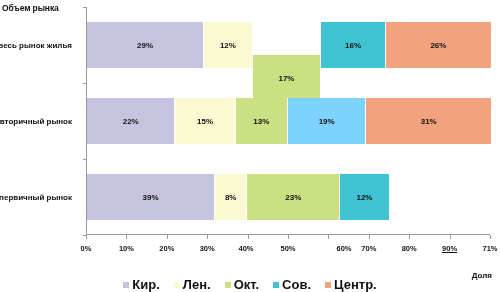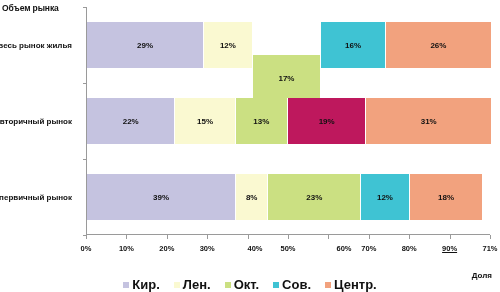--- a/index.html
+++ b/index.html
@@ -156,21 +156,21 @@
     <div id="x-ticks">
         <div class="x-tick" style="left: 0px;"></div>
         <div class="x-tick-label" style="left: 0px;">0%</div>
         <div class="x-tick" style="left: 40.4px;"></div>
         <div class="x-tick-label" style="left: 40.4px;">10%</div>
         <div class="x-tick" style="left: 80.8px;"></div>
         <div class="x-tick-label" style="left: 80.8px;">20%</div>
         <div class="x-tick" style="left: 121.2px;"></div>
         <div class="x-tick-label" style="left: 121.2px;">30%</div>
         <div class="x-tick" style="left: 161.6px;"></div>
-        <div class="x-tick-label" style="left: 169px;">40%</div>
+        <div class="x-tick-label" style="left: 160px;">40%</div>
         <div class="x-tick" style="left: 202px;"></div>
         <div class="x-tick-label" style="left: 202px;">50%</div>
         <div class="x-tick" style="left: 242.4px;"></div>
         <div class="x-tick-label" style="left: 258px;">60%</div>
         <div class="x-tick" style="left: 282.8px;"></div>
         <div class="x-tick-label" style="left: 282.8px;">70%</div>
         <div class="x-tick" style="left: 323.2px;"></div>
         <div class="x-tick-label" style="left: 323.2px;">80%</div>
         <div class="x-tick" style="left: 363.6px;"></div>
         <div class="x-tick-label" style="left: 363.6px; text-decoration: underline;">90%</div>
@@ -187,29 +187,28 @@
           <div class="seg" style="width: 117.16px; background: rgb(197, 195, 224);">29%</div>
           <div class="seg" style="width: 48.48px; background: rgb(250, 249, 209);">12%</div>
           <div class="seg" style="width: 68.68px; background: rgb(203, 224, 130); margin-top: 33px;">17%</div>
           <div class="seg" style="width: 64.64px; background: rgb(63, 195, 211);">16%</div>
           <div class="seg" style="width: 105.04px; background: rgb(242, 162, 126); text-align: center;">26%</div>
         </div>
         <div class="bar-row" style="top: 91px; width: 404px;">
           <div class="seg" style="width: 88.88px; background: rgb(197, 195, 224);">22%</div>
           <div class="seg" style="width: 60.6px; background: rgb(250, 249, 209);">15%</div>
           <div class="seg" style="width: 52.52px; background: rgb(203, 224, 130);">13%</div>
-          <div class="seg" style="width: 79px; background: #be185d;">19%</div>
+          <div class="seg" style="width: 79px; background: #7dd3fc;">19%</div>
           <div class="seg" style="width: 125.24px; background: rgb(242, 162, 126);">31%</div>
         </div>
         <div class="bar-row" style="top: 167px; width: 404px;">
-          <div class="seg" style="width: 149px; background: rgb(197, 195, 224);">39%</div>
+          <div class="seg" style="width: 128px; background: rgb(197, 195, 224);">39%</div>
           <div class="seg" style="width: 32.32px; background: rgb(250, 249, 209);">8%</div>
           <div class="seg" style="width: 92.92px; background: rgb(203, 224, 130);">23%</div>
           <div class="seg" style="width: 48.48px; background: rgb(63, 195, 211);">12%</div>
-          <div class="seg" style="width: 72.72px; background: rgb(242, 162, 126);">18%</div>
         </div>
       </div>
   </div>
 
   <div class="x-axis-title">Доля</div>
 
   <div class="legend" id="legend">
       <div class="legend-item">
         <span class="legend-swatch" style="background: rgb(197, 195, 224);"></span>
         <span class="legend-label">Кир.</span>

